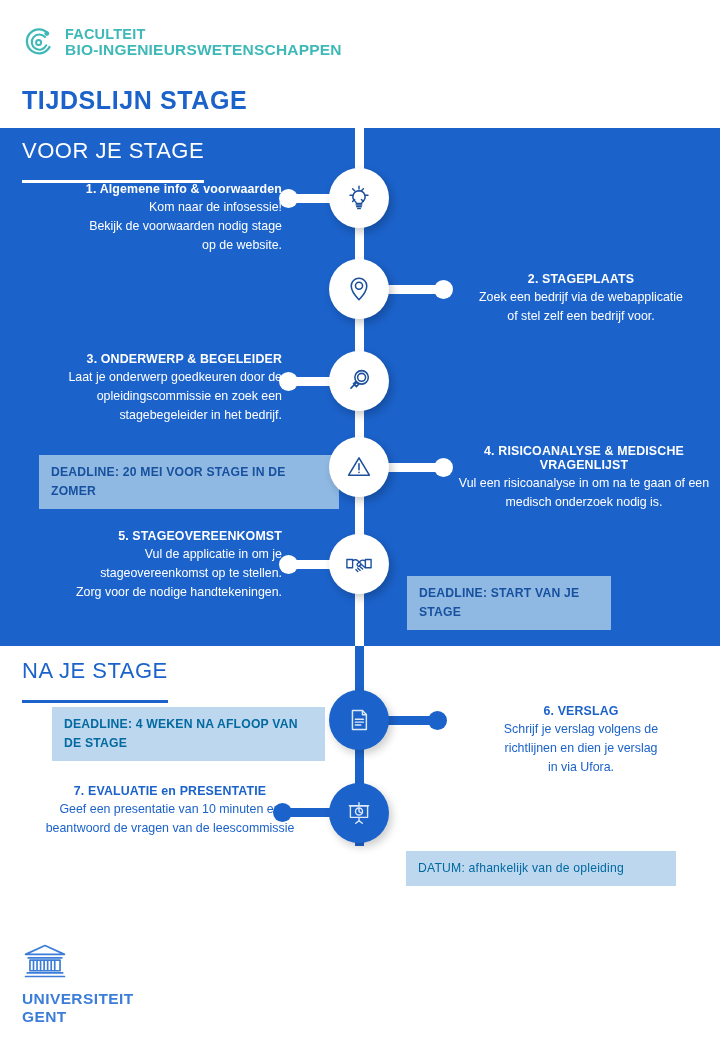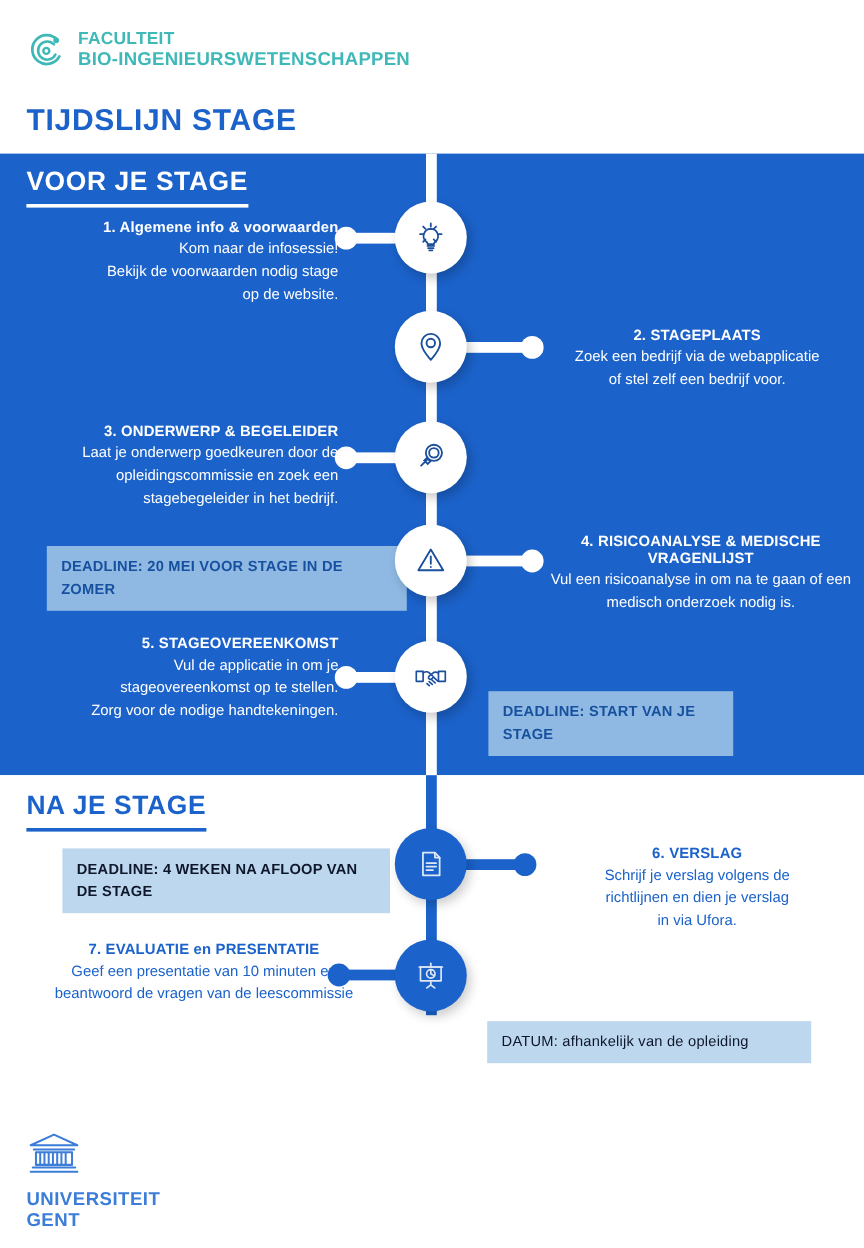--- a/index.html
+++ b/index.html
@@ -6,35 +6,35 @@
   html,body { width:720px; height:1040px; }
   body {
     font-family:"Liberation Sans", sans-serif;
     background:#ffffff;
     position:relative;
     overflow:hidden;
   }
 
   
   .header { position:absolute; left:0; top:0; width:720px; height:128px; background:#fff; }
-  .fac-logo { position:absolute; left:22px; top:25px; display:flex; gap:9px; }
+  .fac-logo { position:absolute; left:22px; top:25px; display:flex; align-items:center; gap:9px; }
   .fac-mark { width:34px; height:34px; flex:none; }
   .fac-text { color:#3fb8b8; font-weight:bold; font-size:15.5px; line-height:16.5px;
               letter-spacing:.2px; white-space:nowrap; }
   .fac-text div:first-child { font-size:14.5px; }
   .page-title { position:absolute; left:22px; top:86px; color:#1b62ca;
                 font-size:25px; font-weight:bold; letter-spacing:.6px; }
 
   
   .band-blue { position:absolute; left:0; top:128px; width:720px; height:518px; background:#1b62ca; }
   
   .band-white { position:absolute; left:0; top:646px; width:720px; height:394px; background:#ffffff; }
 
-  .section-head { position:absolute; font-size:22px; font-weight:bold; letter-spacing:.5px;
-                  padding-bottom:6px; border-bottom:3px solid currentColor; }
+  .section-head { position:absolute; font-size:22px; font-weight:normal; letter-spacing:.5px;
+                  padding-bottom:16px; border-bottom:3px solid currentColor; }
   .sh-before { left:22px; top:138px; color:#ffffff; }
   .sh-after  { left:22px; top:658px; color:#1b62ca; }
 
   
   .spine { position:absolute; left:355px; width:9px; }
   .spine-blue  { top:128px; height:518px; background:#ffffff; }
   .spine-white { top:646px; height:200px; background:#1b62ca; }
 
   
   .node { position:absolute; width:60px; height:60px; border-radius:50%;
@@ -57,21 +57,21 @@
   .blk .d { font-size:12.4px; line-height:19px; }
   .blk-light .t, .blk-light .d { color:#ffffff; }
   .blk-dark  .t, .blk-dark  .d { color:#1b62ca; }
   .ta-r { text-align:right; }
   .ta-l { text-align:center; }
 
   
   .badge { position:absolute; background:#8fb9e3; color:#17509e;
            font-weight:bold; font-size:12.2px; letter-spacing:.2px;
            padding:8px 12px; line-height:19px; }
-  .badge-soft { background:#bcd7ee; color:#0f172a; }
+  .badge-soft { background:#bcd7ee; color:#0369a1; }
   .badge-plain { font-weight:normal;margin-top:48px; }
 
   
   .ugent { position:absolute; left:22px; top:942px; }
   .ugent-name { color:#3b7dd8; font-weight:bold; font-size:15.5px;
                 line-height:17.5px; letter-spacing:.4px; margin-top:6px; }
 </style>
 </head>
 <body>
 

